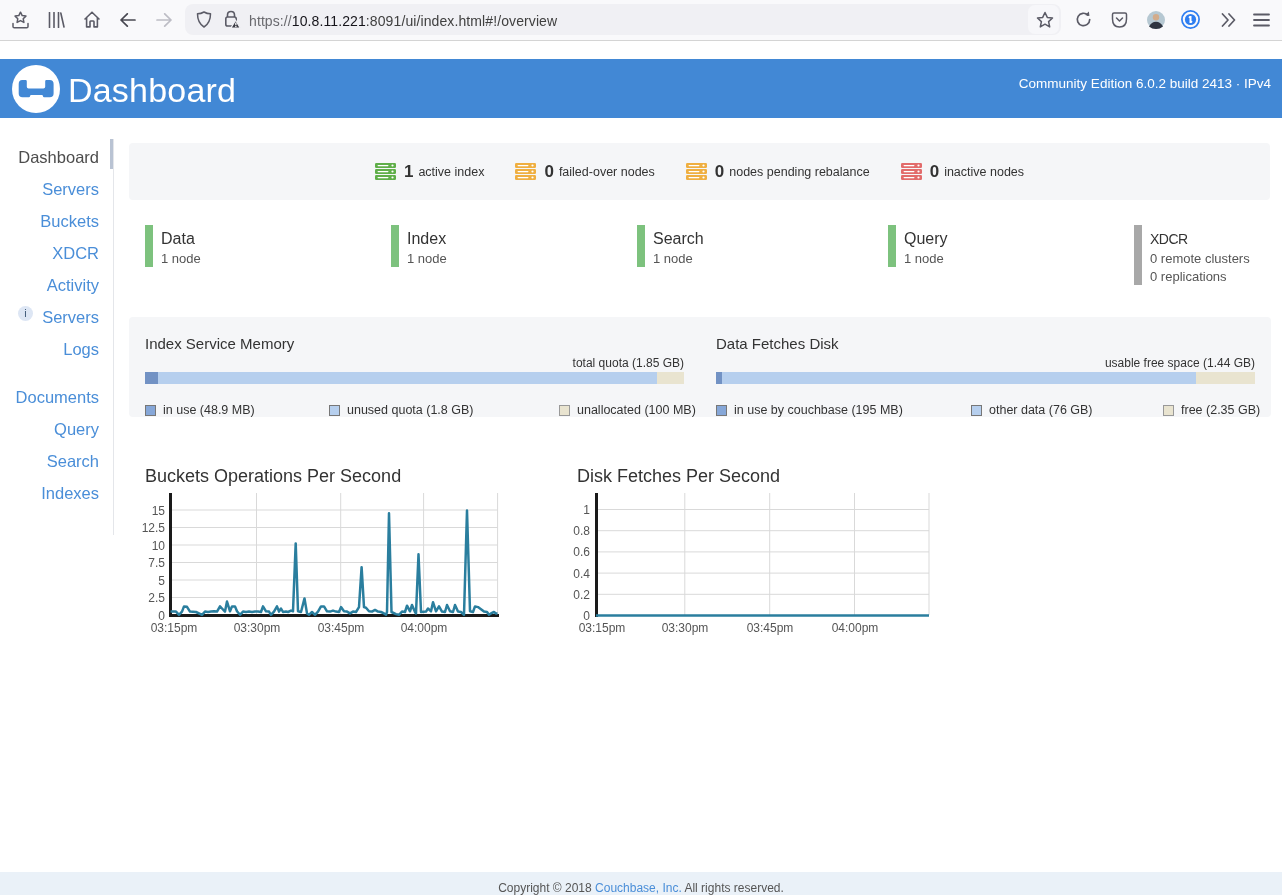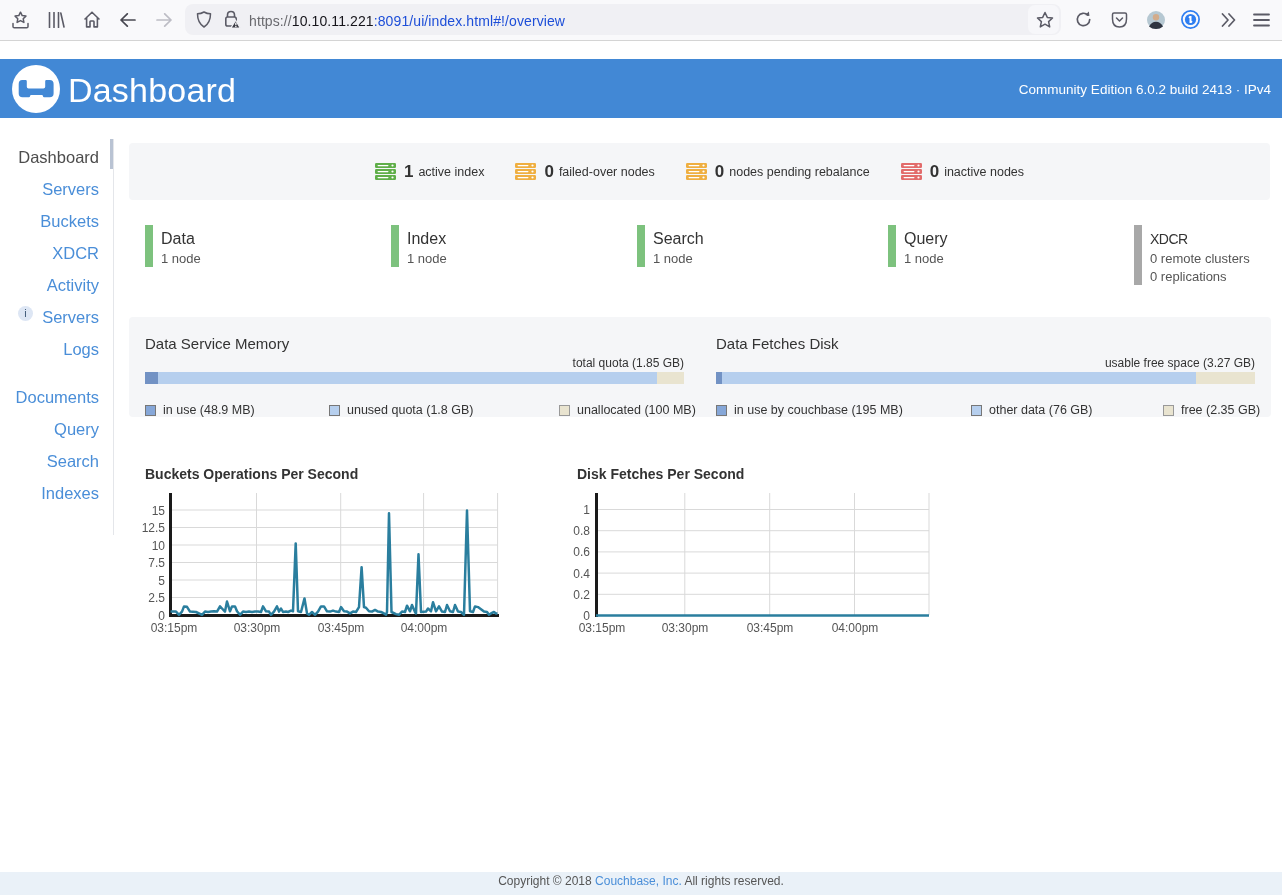--- a/index.html
+++ b/index.html
@@ -11,21 +11,21 @@
   .urlbar{position:absolute;left:185px;top:4px;width:876px;height:31px;background:#f0f0f4;border-radius:8px;}
   .urltext{position:absolute;left:249px;top:13px;font-size:14px;color:#6f6f78;white-space:nowrap;letter-spacing:0.1px;}
   .urltext b{color:#15141a;font-weight:400;}
   
   .linksrow{position:absolute;left:0;top:41px;width:1282px;height:18px;background:#fff;}
   .linksrow span{position:absolute;top:3px;font-size:13.5px;color:#8f8f8f;}
   
   .bluebar{position:absolute;left:0;top:59px;width:1282px;height:59px;background:#4288d5;}
   .cblogo{position:absolute;left:12px;top:6px;}
   .dashtitle{position:absolute;left:68px;top:12px;font-size:34px;color:#fff;font-weight:400;letter-spacing:0.2px;}
-  .edition{position:absolute;right:11px;top:23px;font-size:13.5px;color:#fff;}
+  .edition{position:absolute;right:11px;top:17px;font-size:13.5px;color:#fff;}
   
   .sidebar{position:absolute;left:0;top:139px;width:113px;height:396px;border-right:1px solid #e4e6ea;}
   .navitem{position:absolute;left:0;width:99px;text-align:right;font-size:16.5px;color:#4a8ed8;white-space:nowrap;}
   .navitem.active{color:#4d4d4d;}
   .navind{position:absolute;left:110px;top:139px;width:3px;height:30px;background:#b9c3d3;}
   .ibadge{position:absolute;left:18px;top:306px;width:15px;height:15px;border-radius:50%;background:#dde6f4;color:#3f5a78;font-size:11px;text-align:center;line-height:15px;}
   
   .panel{position:absolute;background:#f5f6f8;border-radius:4px;}
   .p1{left:129px;top:143px;width:1141px;height:57px;}
   .p2{left:129px;top:317px;width:1142px;height:100px;}
@@ -39,24 +39,24 @@
   .svcbar.gray{background:#a8a8a8;}
   .svctitle{position:absolute;font-size:16px;color:#333;}
   .svcsub{position:absolute;font-size:13px;color:#555;}
   
   .sechead{position:absolute;font-size:15px;color:#333;font-weight:500;}
   .seclab{position:absolute;font-size:12px;color:#333;}
   .hbar{position:absolute;top:372px;height:12px;display:flex;}
   .litem{position:absolute;top:391px;display:flex;align-items:center;font-size:12.5px;color:#333;white-space:nowrap;margin-top:12px;}
   .lsq{width:11px;height:11px;margin-right:7px;border:1px solid #999;box-sizing:border-box;}
   
-  .ctitle{position:absolute;top:466px;font-size:14px;color:#333;font-weight:bold;}
+  .ctitle{position:absolute;top:466px;font-size:18px;color:#333;}
   
   .footer{position:absolute;left:0;top:872px;width:1282px;height:23px;background:#eaf1f8;font-size:12px;color:#555;text-align:center;}
-  .footer .in{margin-top:2px;display:inline-block;}
+  .footer .in{margin-top:9px;display:inline-block;}
   .footer a{color:#4a8ed8;text-decoration:none;}
 </style>
 </head>
 <body>
 <div class="page">
 
   <div class="toolbar">
     <svg class="abs" style="left:12px;top:11px" width="17" height="18" viewBox="0 0 17 18" fill="none" stroke="#5b5b66" stroke-width="1.5" stroke-linejoin="round" stroke-linecap="round">
       <path d="M8.5 1.2 L10.2 4.6 L13.9 5.1 L11.2 7.7 L11.9 11.4 L8.5 9.6 L5.1 11.4 L5.8 7.7 L3.1 5.1 L6.8 4.6 Z"></path>
       <path d="M1 12.5 L1 15.5 Q1 16.8 2.3 16.8 L14.7 16.8 Q16 16.8 16 15.5 L16 12.5" fill="none"></path>
@@ -68,21 +68,21 @@
       <path d="M2 8 L9 1.2 L16 8 M3.6 6.6 V15.9 H7 V10.7 Q7 10 7.7 10 H10.3 Q11 10 11 10.7 V15.9 H14.4 V6.6"></path>
     </svg>
     <svg class="abs" style="left:120px;top:13px" width="16" height="14" viewBox="0 0 16 14" fill="none" stroke="#484851" stroke-width="1.7" stroke-linecap="round" stroke-linejoin="round">
       <path d="M7.3 0.8 L1 7 L7.3 13.2 M1.3 7 H15"></path>
     </svg>
     <svg class="abs" style="left:156px;top:13px" width="16" height="14" viewBox="0 0 16 14" fill="none" stroke="#bdbdc5" stroke-width="1.7" stroke-linecap="round" stroke-linejoin="round">
       <path d="M8.7 0.8 L15 7 L8.7 13.2 M14.7 7 H1"></path>
     </svg>
     <div class="urlbar"></div>
     <div class="abs" style="left:1028px;top:5px;width:31px;height:29px;border-radius:7px;background:#f7f7fa"></div>
-    <div class="urltext"><span style="color:#69696e">https://</span><b>10.10.11.221</b><span style="color:#1d4ed8">:8091/ui/index.html#!/overview</span></div>
+    <div class="urltext"><span style="color:#69696e">https://</span><b>10.8.11.221</b><span style="color:#404040">:8091/ui/index.html#!/overview</span></div>
 
     <svg class="abs" style="left:196px;top:11px" width="16" height="17" viewBox="0 0 16 17" fill="none" stroke="#5b5b66" stroke-width="1.5" stroke-linejoin="round">
       <path d="M8 1 Q11 2.8 14.5 2.8 Q14.5 12 8 16 Q1.5 12 1.5 2.8 Q5 2.8 8 1 Z"></path>
     </svg>
 
     <svg class="abs" style="left:223px;top:10px" width="18" height="19" viewBox="0 0 18 19" fill="none">
       <path d="M4.5 7 V5 Q4.5 1.5 8 1.5 Q11.5 1.5 11.5 5 V7" stroke="#5b5b66" stroke-width="1.6" fill="none"></path>
       <rect x="2.8" y="7" width="10.4" height="9" rx="1.8" stroke="#5b5b66" stroke-width="1.6" fill="none"></rect>
       <path d="M12.6 10.2 L17.2 18 H8 Z" fill="#3a3a44" stroke="#f0f0f4" stroke-width="1.2"></path>
       <rect x="12.2" y="12.6" width="1.3" height="2.6" fill="#fff"></rect>
@@ -240,32 +240,32 @@
   <div class="svcsub" style="left:653px;top:251px">1 node</div>
   <div class="svcbar" style="left:888px;top:225px;height:42px"></div>
   <div class="svctitle" style="left:904px;top:230px">Query</div>
   <div class="svcsub" style="left:904px;top:251px">1 node</div>
   <div class="svcbar gray" style="left:1134px;top:225px;height:60px"></div>
   <div class="svctitle" style="left:1150px;top:231px;font-size:14px;letter-spacing:-0.5px">XDCR</div>
   <div class="svcsub" style="left:1150px;top:251px">0 remote clusters</div>
   <div class="svcsub" style="left:1150px;top:269px">0 replications</div>
 
   <div class="panel p2"></div>
-  <div class="sechead" style="left:145px;top:335px">Data Service Memory</div>
+  <div class="sechead" style="left:145px;top:335px">Index Service Memory</div>
   <div class="seclab" style="left:145px;top:356px;width:539px;text-align:right">total quota (1.85 GB)</div>
   <div class="hbar" style="left:145px;width:539px">
     <div style="width:13px;background:#7292c4"></div>
     <div style="width:499px;background:#b6cfee"></div>
     <div style="width:27px;background:#e9e4d0"></div>
   </div>
   <div class="litem" style="left:145px"><span class="lsq" style="background:#86a7d8;border-color:#777"></span>in use (48.9 MB)</div>
   <div class="litem" style="left:329px"><span class="lsq" style="background:#b6cfee;border-color:#777"></span>unused quota (1.8 GB)</div>
   <div class="litem" style="left:559px"><span class="lsq" style="background:#e9e4d0;border-color:#999"></span>unallocated (100 MB)</div>
   <div class="sechead" style="left:716px;top:335px">Data Fetches Disk</div>
-  <div class="seclab" style="left:716px;top:356px;width:539px;text-align:right">usable free space (3.27 GB)</div>
+  <div class="seclab" style="left:716px;top:356px;width:539px;text-align:right">usable free space (1.44 GB)</div>
   <div class="hbar" style="left:716px;width:539px">
     <div style="width:6px;background:#7292c4"></div>
     <div style="width:474px;background:#b6cfee"></div>
     <div style="width:59px;background:#e9e4d0"></div>
   </div>
   <div class="litem" style="left:716px"><span class="lsq" style="background:#86a7d8;border-color:#777"></span>in use by couchbase (195 MB)</div>
   <div class="litem" style="left:971px"><span class="lsq" style="background:#b6cfee;border-color:#777"></span>other data (76 GB)</div>
   <div class="litem" style="left:1163px"><span class="lsq" style="background:#e9e4d0;border-color:#999"></span>free (2.35 GB)</div>
 
   <div class="ctitle" style="left:145px">Buckets Operations Per Second</div>

